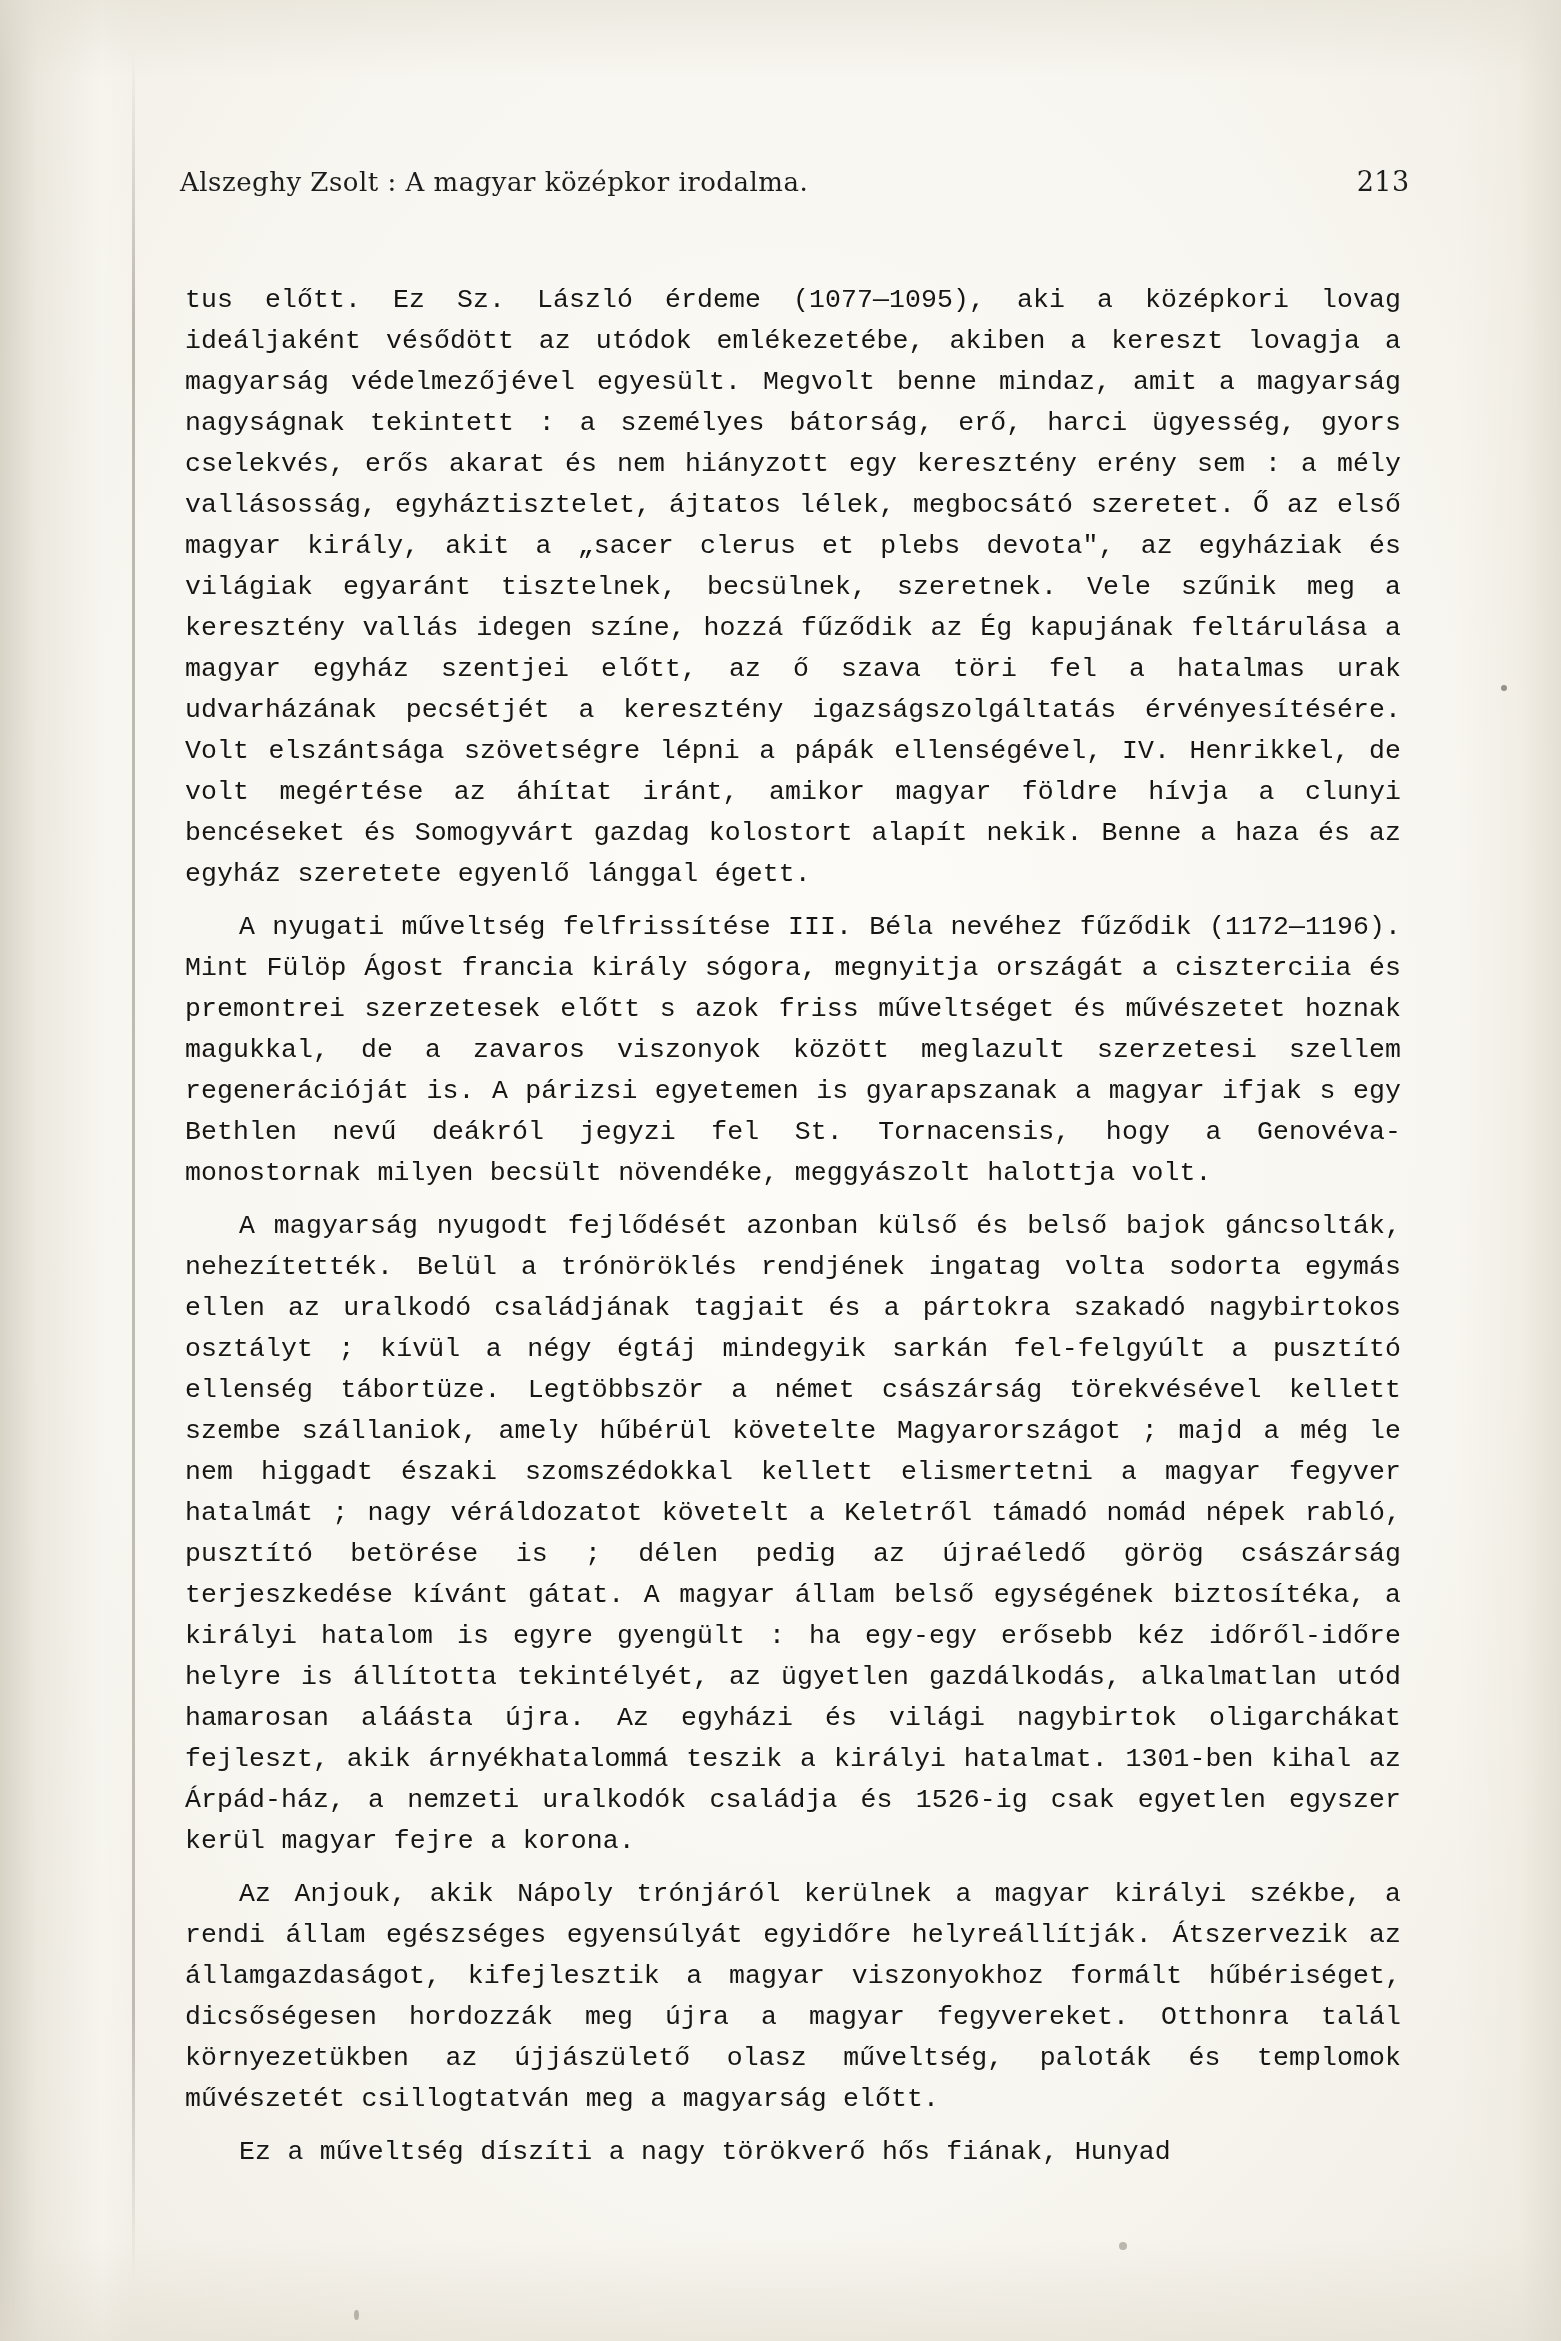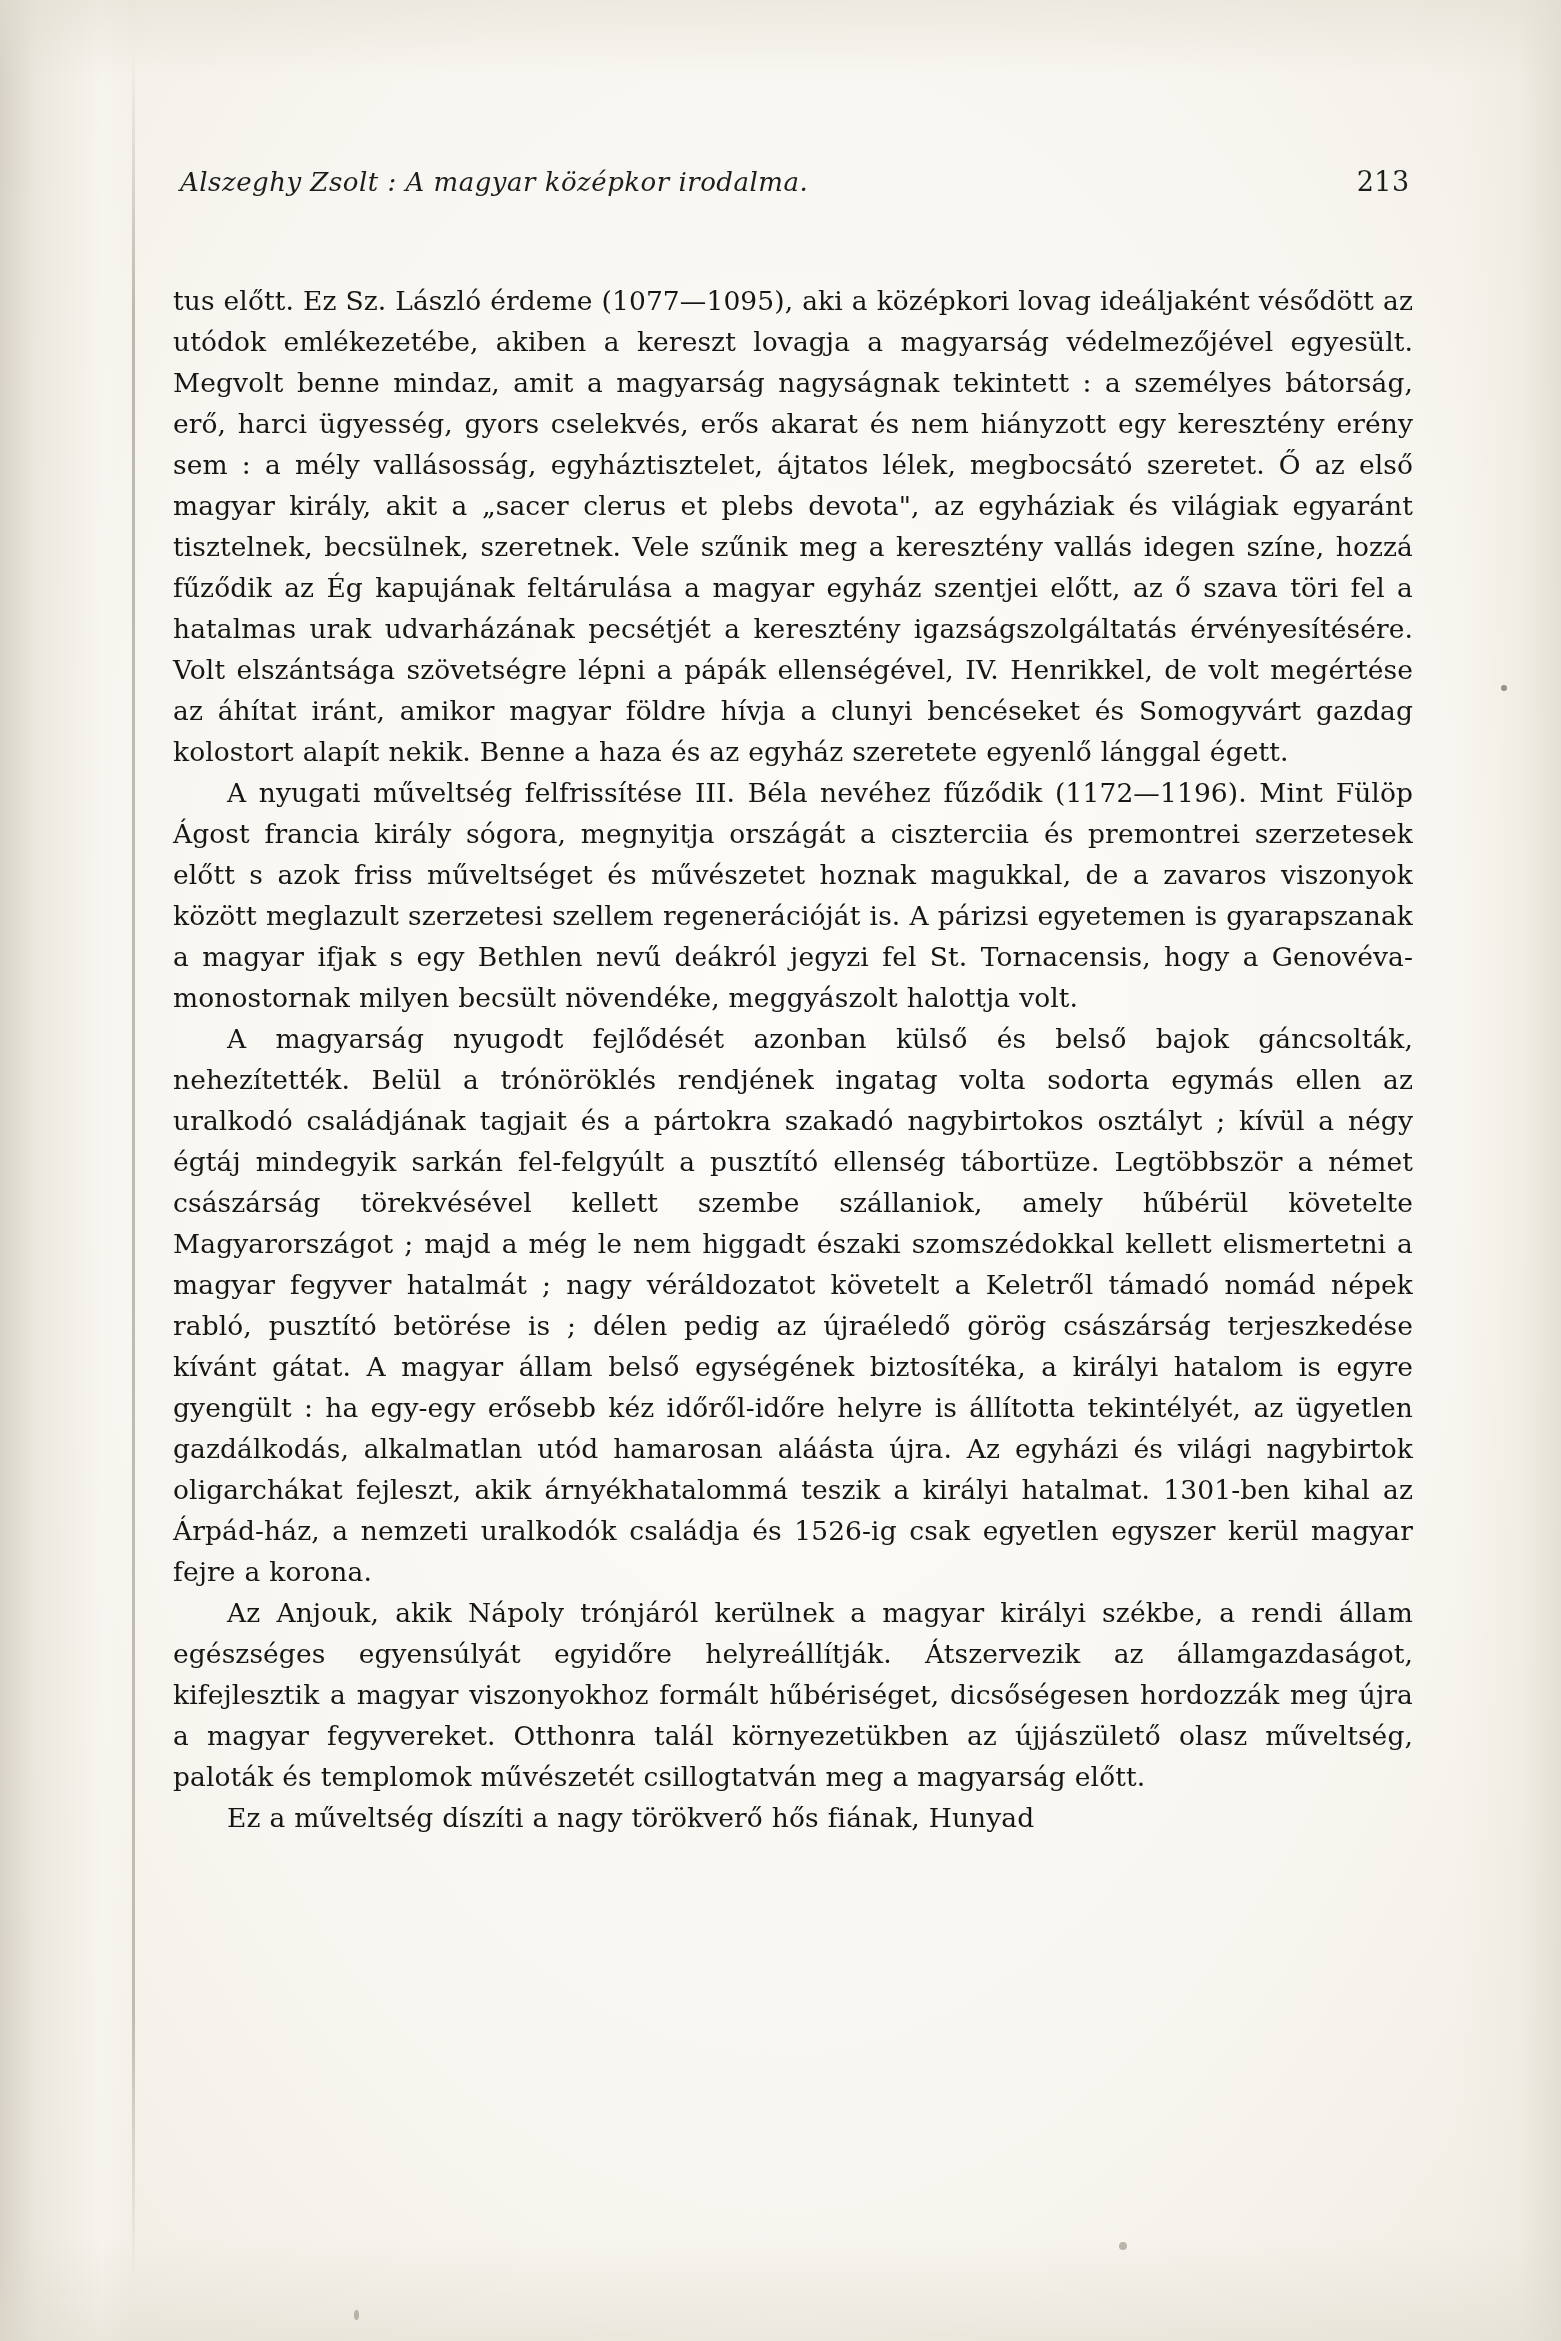--- a/index.html
+++ b/index.html
@@ -62,21 +62,20 @@
   
   .runhead {
     display: flex;
     align-items: baseline;
     justify-content: space-between;
     margin-bottom: 83px;
     padding-left: 7px;
     padding-right: 3.5px;
   }
   .runhead-title {
-    font-style: italic;
     font-size: 26px;
     letter-spacing: 0.5px;
     color: #1d1d1d;
     white-space: nowrap;
   }
   .runhead-page {
     font-size: 27px;
     color: #1d1d1d;
     letter-spacing: 0.4px;
     margin-top: 36px;
@@ -85,22 +84,23 @@
   .body-text {
     font-size: 26.5px;
     line-height: 41px;
     text-align: justify;
     text-justify: inter-word;
     color: #161616;
     letter-spacing: 0.1px;
     word-spacing: 0.4px;
   }
   .para {
-    margin: 0;
+    margin: 12px;
     text-indent: 0;
+    font-family: Liberation Mono, monospace;
   }
   .para.indent {
     text-indent: 54px;
   }
 
   
   .speck {
     position: absolute;
     background: #8c8578;
     border-radius: 50%;

